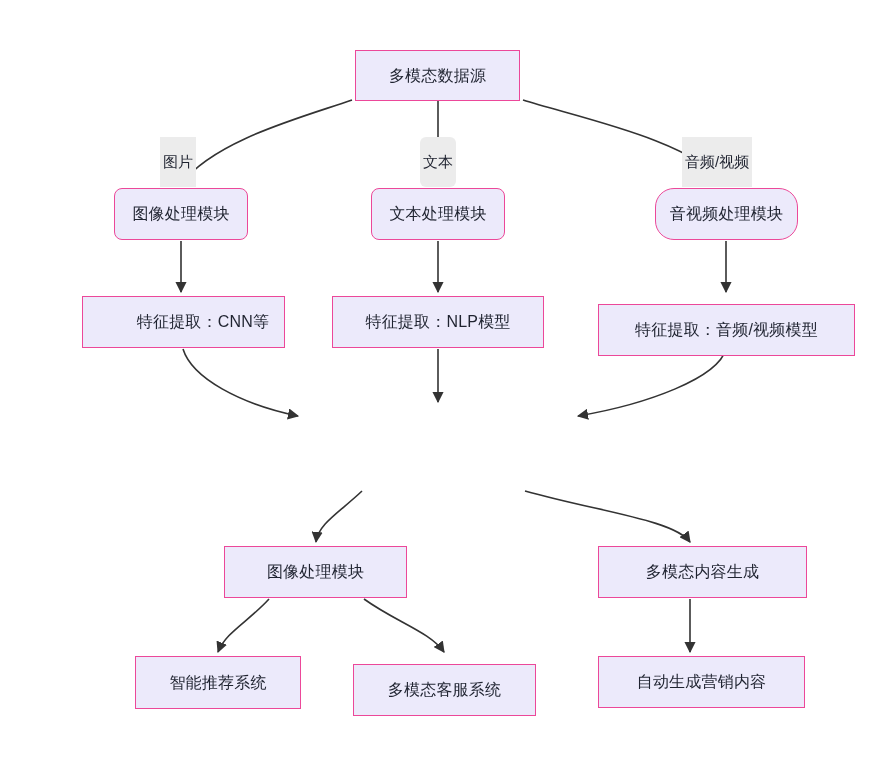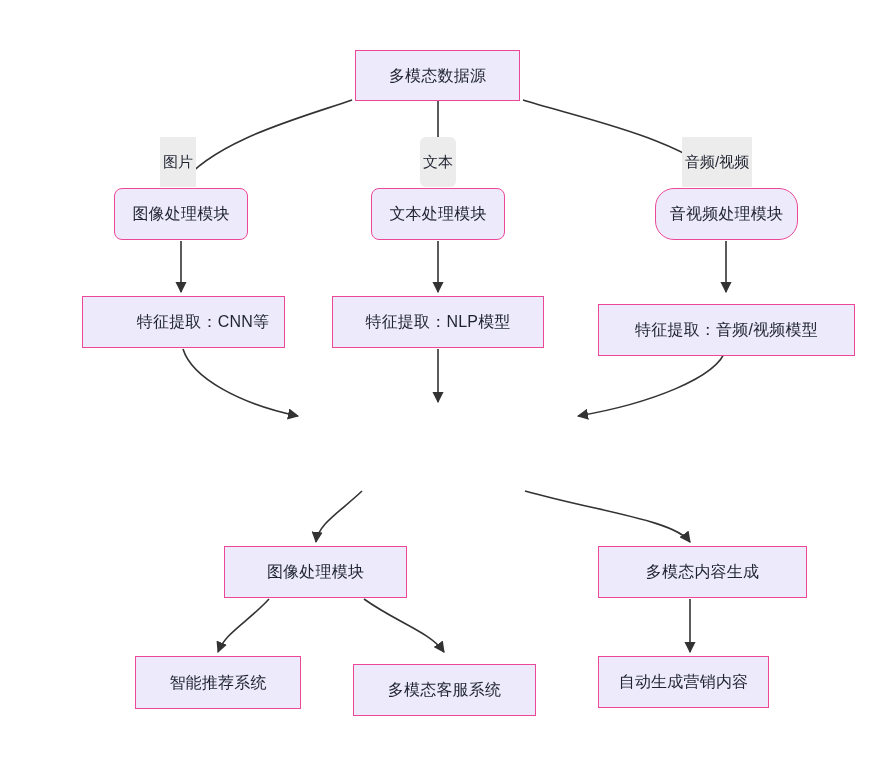--- a/index.html
+++ b/index.html
@@ -130,21 +130,21 @@
   </div>
 
   <div class="node" style="left:135px; top:656px; width:166px; height:53px;">
     <span class="label">智能推荐系统</span>
   </div>
 
   <div class="node" style="left:353px; top:656px; width:183px; height:52px;margin-top:8px;">
     <span class="label">多模态客服系统</span>
   </div>
 
-  <div class="node" style="left:598px; top:656px; width:171px; height:52px;">
+  <div class="node" style="left:598px; top:656px; width:207px; height:52px;">
     <span class="label">自动生成营销内容</span>
   </div>
 
   <span class="edge-label" style="left:160px; top:137px;">图片</span>
   <span class="edge-label" style="left:420px; top:137px;border-radius:6px;">文本</span>
   <span class="edge-label" style="left:682px; top:137px;">音频/视频</span>
 
 </div>
 
 </body></html>

